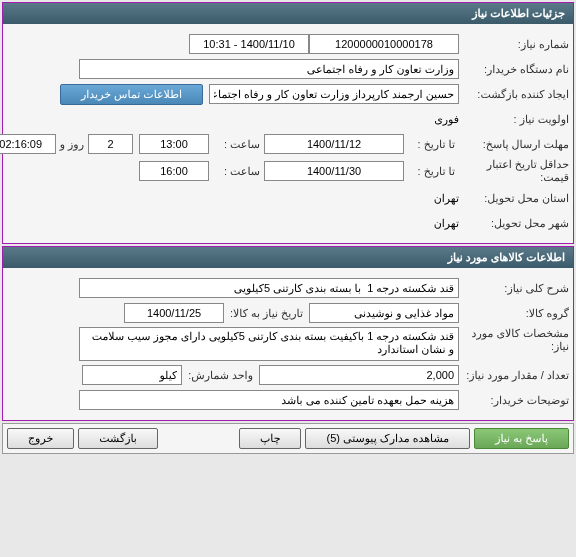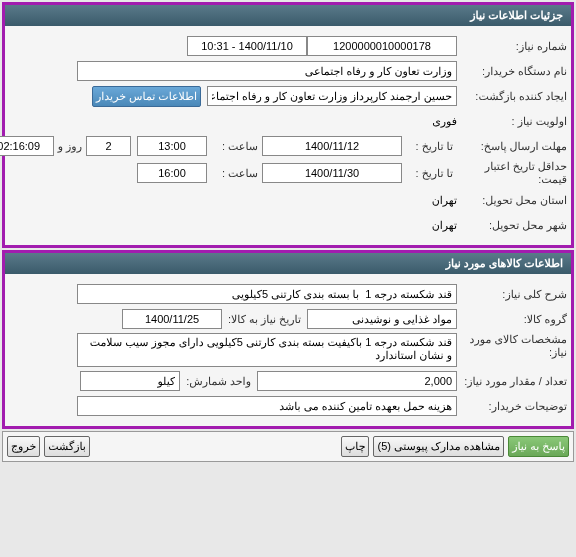--- a/index.html
+++ b/index.html
@@ -1,32 +1,32 @@
 <!DOCTYPE html>
 <html dir="rtl" lang="fa"><head>
 <meta charset="utf-8">
 <style>
 * { box-sizing: border-box; margin: 0; padding: 0; }
 body { font-family: Tahoma, Arial, sans-serif; font-size: 11px; background: #e8e8e8; direction: rtl; width: 576px; }
-.panel { border: 3px solid #a21caf; margin: 2px; background: #f5f5f5; }
+.panel { border: 1px solid #a21caf; margin: 2px; background: #f5f5f5; }
 .panel-header { background: linear-gradient(to bottom, #5a7a8a 0%, #3a5a6a 100%); color: #fff; padding: 4px 8px; font-weight: bold; font-size: 11px; }
 .panel-body { padding: 6px 4px; }
 .row { display: flex; align-items: center; margin: 3px 0; min-height: 22px; }
 .label { width: 110px; padding-left: 4px; color: #333; flex-shrink: 0; }
 .label-sm { width: 55px; text-align: right; padding: 0 4px; color: #333; flex-shrink: 0; }
 .input { border: 1px solid #888; background: #fff; padding: 2px 4px; font-family: inherit; font-size: 11px; height: 20px; text-align: center; }
 .input-wide { width: 380px; text-align: right; }
 .input-med { width: 250px; text-align: right; }
 .input-num { width: 150px; }
 .input-date { width: 140px; }
 .input-time { width: 70px; }
 .input-days { width: 45px; }
 .input-price { width: 200px; text-align: right; direction: ltr; padding-left: 18px; }
 .textarea { border: 1px solid #888; background: #fff; padding: 2px 4px; font-family: inherit; font-size: 11px; width: 380px; text-align: right; resize: none; height: 34px; }
-.btn { border: 1px solid #666; background: linear-gradient(to bottom, #f8f8f8, #ddd); padding: 3px 3px; font-family: inherit; font-size: 11px; cursor: pointer; border-radius: 2px; }
+.btn { border: 1px solid #666; background: linear-gradient(to bottom, #f8f8f8, #ddd); padding: 3px 20px; font-family: inherit; font-size: 11px; cursor: pointer; border-radius: 2px; }
 .btn-info { background: linear-gradient(to bottom, #6aa8d8, #4a88b8); color: #fff; border-color: #3a6a98; }
 .btn-green { background: linear-gradient(to bottom, #8ac878, #6aa858); color: #fff; border-color: #4a8838; }
 .footer { padding: 4px; text-align: center; background: #f5f5f5; border: 1px solid #999; margin: 2px; display: flex; justify-content: flex-start; gap: 4px; align-items: center; }
 .footer .spacer { margin-right: auto; }
 </style>
 </head>
 <body>
 
 <div class="panel">
   <div class="panel-header">جزئیات اطلاعات نیاز</div>

